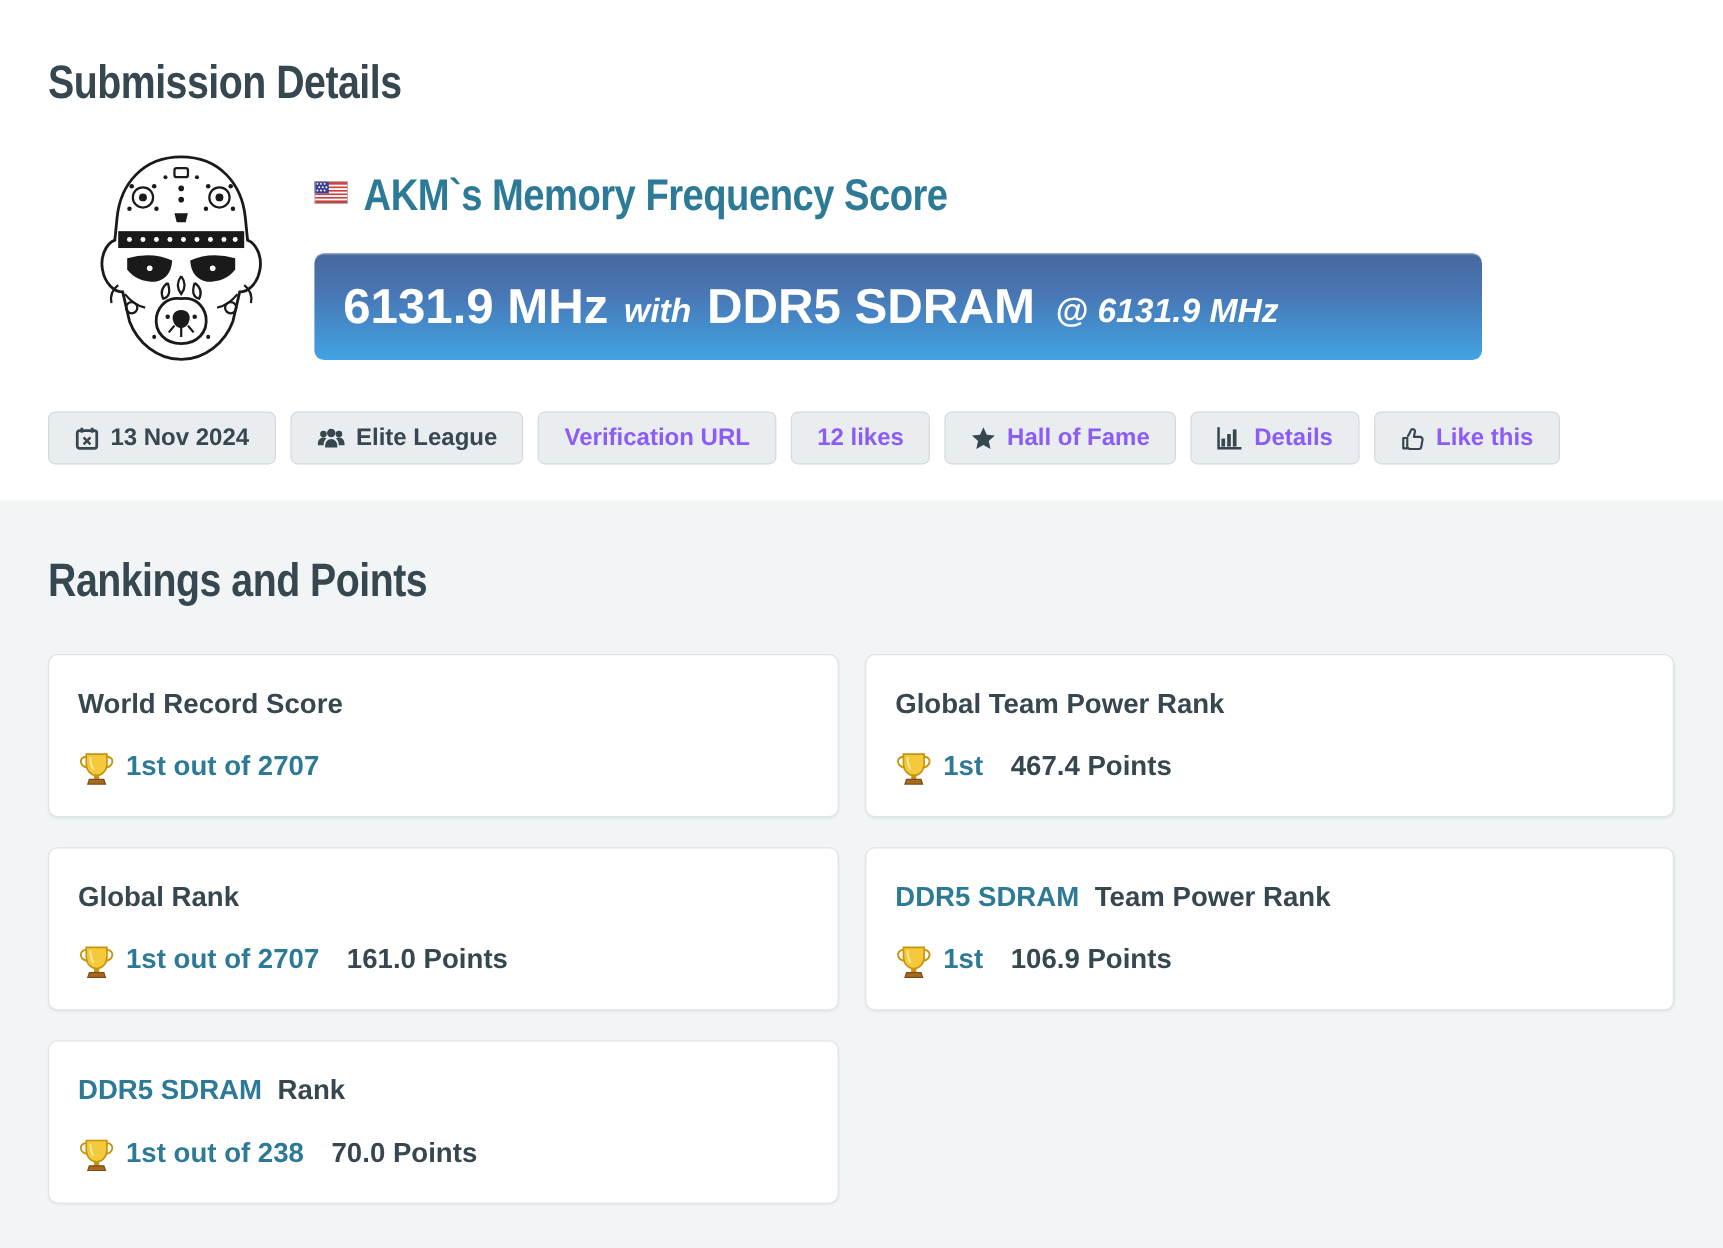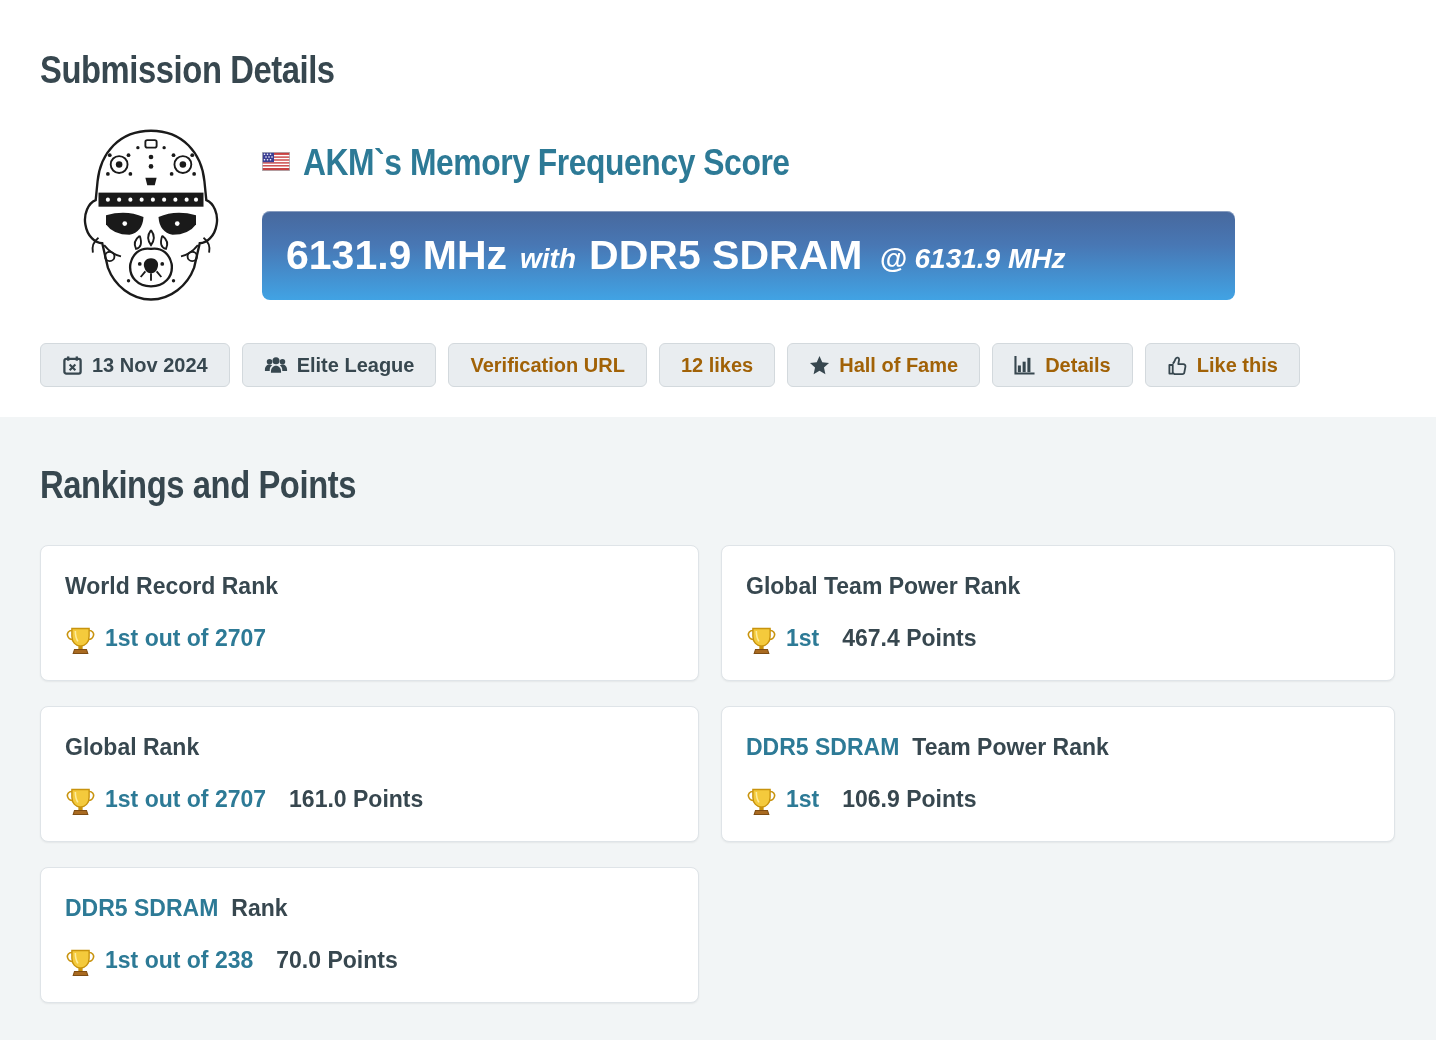--- a/index.html
+++ b/index.html
@@ -66,21 +66,21 @@
     display: flex;
     align-items: center;
     gap: 9px;
     font-family: "Liberation Sans", sans-serif;
     font-size: 20px;
     font-weight: bold;
     cursor: pointer;
     white-space: nowrap;
   }
   .meta-btn.dark { color: #37474f; }
-  .meta-btn.teal { color: #a16207; }
+  .meta-btn.teal { color: #8b5cf6; }
   .meta-btn svg { flex: none; }
 
   .gray-section {
     background: #f2f5f6;
     min-height: 603px;
     padding: 46px 40px 40px 40px;
   }
 
   .cards-grid { display: flex; gap: 22px; margin-top: 38px; align-items: flex-start; }
   .cards-col { display: flex; flex-direction: column; gap: 25px; }
@@ -290,21 +290,21 @@
 </div>
 
 <div class="gray-section">
   <h2 class="h-condensed">Rankings and Points</h2>
 
   <div class="cards-grid">
     <div class="cards-col left">
 
       <div class="rank-card">
         <div class="card-title-row">
-          <span>World Record Rank</span>
+          <span>World Record Score</span>
         </div>
         <div class="card-rank-row">
           <svg class="trophy-icon" width="31" height="31" viewBox="0 0 36 36">
             <path d="M8,4 h20 v9 c0,7 -4.5,11.5 -10,11.5 S8,20 8,13 Z" fill="#f4ca3c" stroke="#c8930d" stroke-width="1.6"></path>
             <path d="M8,6.5 C4,6.5 2,9.5 3,12.5 c0.9,2.7 3.4,4.3 6,4.4" fill="none" stroke="#c8930d" stroke-width="1.8"></path>
             <path d="M28,6.5 c4,0 6,3 5,6 c-0.9,2.7 -3.4,4.3 -6,4.4" fill="none" stroke="#c8930d" stroke-width="1.8"></path>
             <path d="M12,7 c0,5 1,9 3,12" fill="none" stroke="#fdeb9a" stroke-width="1.8"></path>
             <rect x="15.5" y="24" width="5" height="4.5" fill="#c8930d"></rect>
             <path d="M11,28.5 h14 l1.5,4.5 h-17 z" fill="#a96a20" stroke="#7e4c13" stroke-width="1.2"></path>
           </svg>

